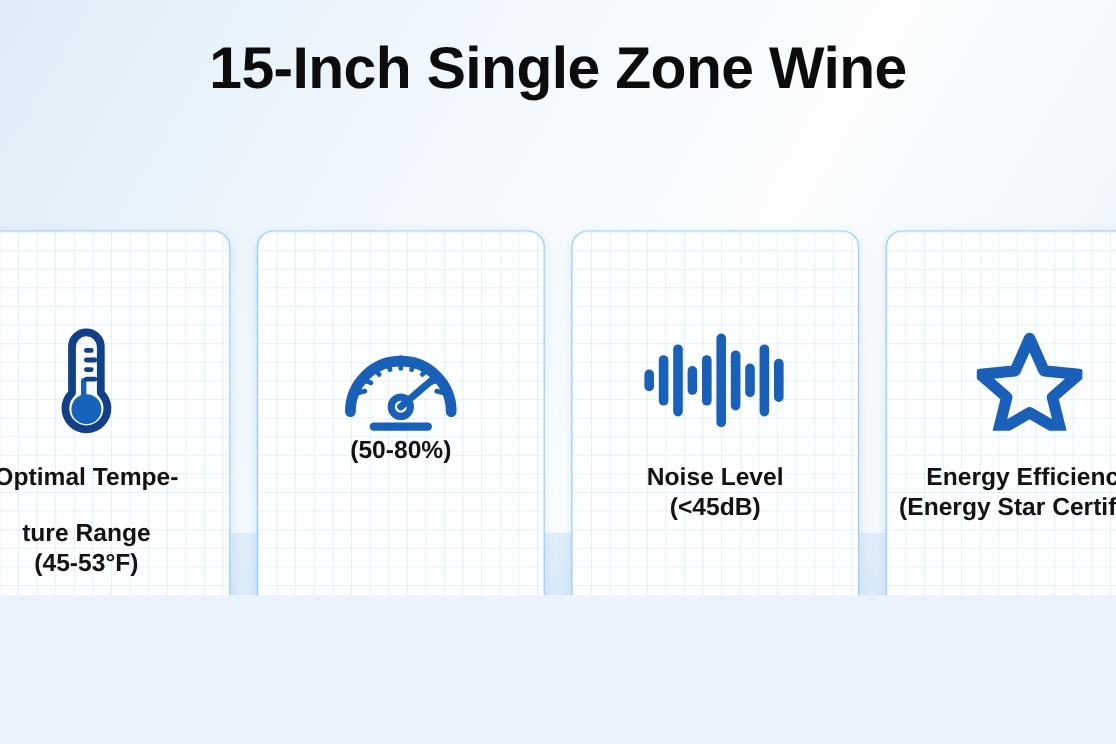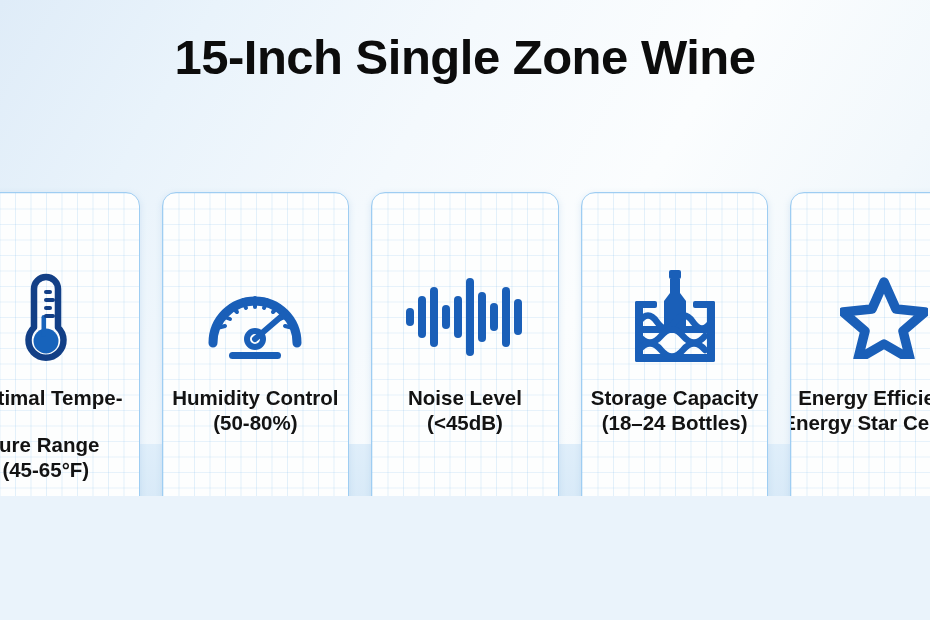--- a/index.html
+++ b/index.html
@@ -136,21 +136,21 @@
           <circle cx="33" cy="70" r="12.5" fill="#1763bb"></circle>
           <rect x="28.5" y="44" width="4.5" height="22" rx="2.2" fill="#1763bb"></rect>
           <rect x="31" y="19" width="8" height="4" rx="2" fill="#123f86"></rect>
           <rect x="31" y="27" width="11" height="4" rx="2" fill="#123f86"></rect>
           <rect x="31" y="35" width="8" height="4" rx="2" fill="#123f86"></rect>
           <rect x="31" y="43" width="11" height="4" rx="2" fill="#123f86"></rect>
         </svg>
       </div>
       <div class="card-label">Optimal Tempe-</div>
       <div class="card-label">ture Range</div>
-      <div class="card-sub">(45-65°F)</div>
+      <div class="card-sub">(45-53°F)</div>
     </div>
 
     <div class="card">
       <div class="card-icon">
         <svg width="104" height="88" viewBox="0 0 104 88">
           <path d="M10 70 A42 42 0 1 1 94 70" fill="none" stroke="#1a5fb8" stroke-width="9" stroke-linecap="round"></path>
           <g stroke="#1a5fb8" stroke-width="4" stroke-linecap="round">
             <line x1="14" y1="55" x2="22" y2="53"></line>
             <line x1="19" y1="43" x2="27" y2="46"></line>
             <line x1="28" y1="33" x2="34" y2="39"></line>
@@ -159,21 +159,20 @@
             <line x1="64" y1="27" x2="61" y2="35"></line>
             <line x1="76" y1="33" x2="70" y2="39"></line>
             <line x1="85" y1="43" x2="77" y2="46"></line>
             <line x1="90" y1="55" x2="82" y2="53"></line>
           </g>
           <line x1="52" y1="66" x2="80" y2="42" stroke="#1a5fb8" stroke-width="6" stroke-linecap="round"></line>
           <circle cx="52" cy="66" r="8" fill="none" stroke="#1a5fb8" stroke-width="6"></circle>
           <rect x="26" y="79" width="52" height="7" rx="3.5" fill="#1a5fb8"></rect>
         </svg>
       </div>
-      <div class="card-label">Humidity Control</div>
       <div class="card-sub">(50-80%)</div>
     </div>
 
     <div class="card">
       <div class="card-icon">
         <svg width="122" height="86" viewBox="0 0 122 86">
           <g fill="#1a5fb8">
             <rect x="2" y="34" width="8" height="18" rx="4"></rect>
             <rect x="14" y="22" width="8" height="42" rx="4"></rect>
             <rect x="26" y="13" width="8" height="60" rx="4"></rect>
@@ -184,41 +183,20 @@
             <rect x="86" y="29" width="8" height="28" rx="4"></rect>
             <rect x="98" y="13" width="8" height="60" rx="4"></rect>
             <rect x="110" y="25" width="8" height="36" rx="4"></rect>
           </g>
         </svg>
       </div>
       <div class="card-label">Noise Level</div>
       <div class="card-sub">(&lt;45dB)</div>
     </div>
 
-    <div class="card">
-      <div class="card-icon">
-        <svg width="92" height="98" viewBox="0 0 92 98">
-          <g fill="#1a5fb8">
-            <rect x="40" y="2" width="12" height="9" rx="2"></rect>
-            <path d="M41 11 h10 v14 l6 8 v30 H35 V33 l6 -8 Z"></path>
-            <rect x="6" y="33" width="8" height="61" rx="2"></rect>
-            <rect x="78" y="33" width="8" height="61" rx="2"></rect>
-            <rect x="6" y="33" width="22" height="7" rx="2"></rect>
-            <rect x="64" y="33" width="22" height="7" rx="2"></rect>
-            <rect x="6" y="58" width="80" height="7" rx="2"></rect>
-            <rect x="6" y="86" width="80" height="8" rx="2"></rect>
-            <path d="M10 54 q9 -13 18 0 q9 13 18 0 q9 -13 18 0 q9 13 18 0" fill="none" stroke="#1a5fb8" stroke-width="6.5" stroke-linecap="round"></path>
-            <path d="M10 82 q11 -13 22 0 q11 13 22 0 q11 -13 22 0" fill="none" stroke="#1a5fb8" stroke-width="6.5" stroke-linecap="round"></path>
-            <path d="M10 68 q11 13 22 0 q11 -13 22 0 q11 13 22 0" fill="none" stroke="#1a5fb8" stroke-width="6.5" stroke-linecap="round"></path>
-          </g>
-        </svg>
-      </div>
-      <div class="card-label">Storage Capacity</div>
-      <div class="card-sub">(18–24 Bottles)</div>
-    </div>
 
     <div class="card">
       <div class="card-icon">
         <svg width="88" height="84" viewBox="0 0 88 84">
           <path d="M44 7 L56 34 L85 37 L63 56 L70 84 L44 69 L18 84 L25 56 L3 37 L32 34 Z" fill="none" stroke="#1a5fb8" stroke-width="9.5" stroke-linejoin="round"></path>
         </svg>
       </div>
       <div class="card-label">Energy Efficiency</div>
       <div class="card-sub">(Energy Star Certified)</div>
     </div>

